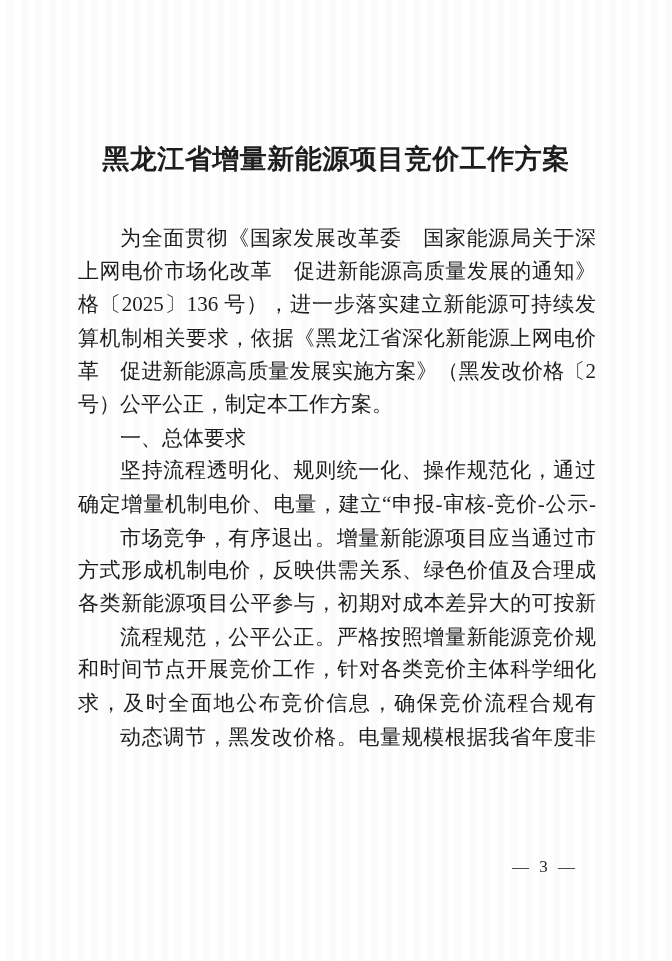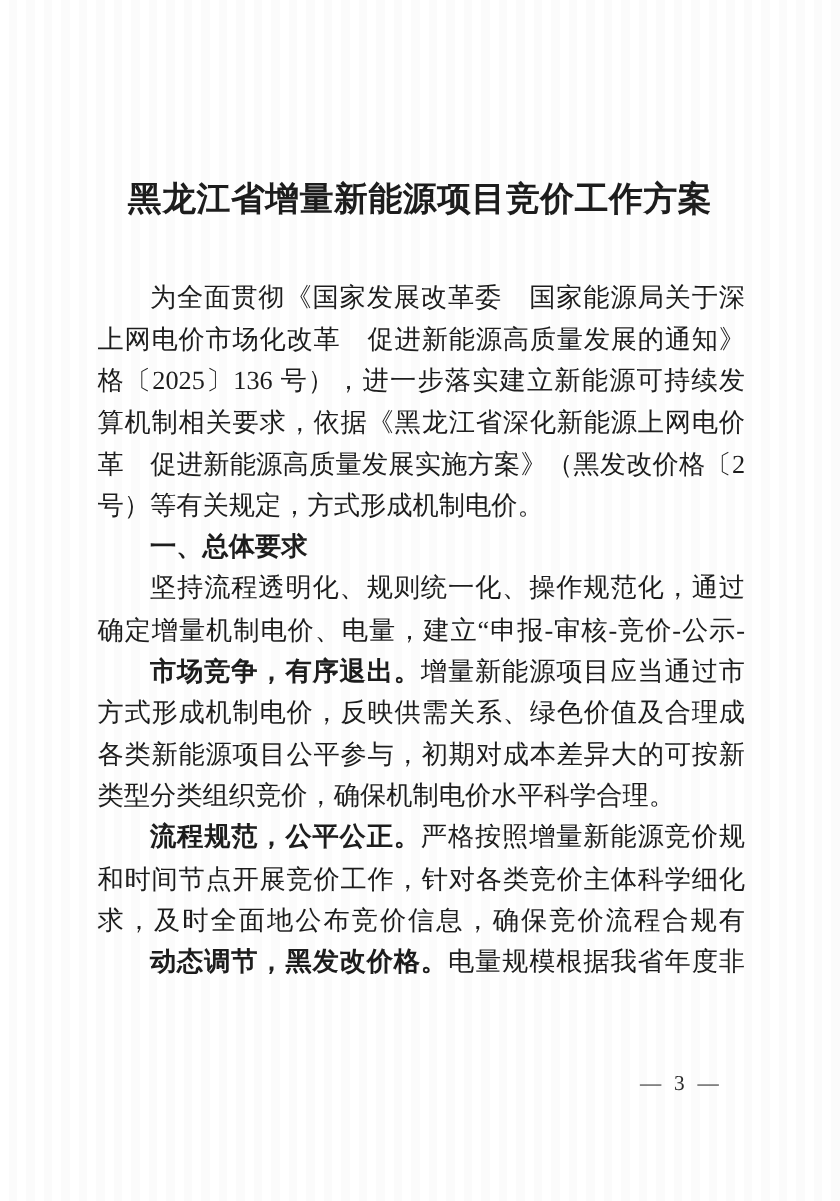--- a/index.html
+++ b/index.html
@@ -38,21 +38,21 @@
   .line {
     height: 33.2px;
     overflow: hidden;
     text-align: justify;
     word-break: break-all;
   }
   .line.fill { text-align-last: justify; }
   .line.indent { text-indent: 42px; }
   .line.heading .seg,
   .seg.bold {
-    font-weight: 700;
+    font-weight: 400;
     font-family: "Liberation Sans", "DejaVu Sans", sans-serif;
   }
   .page-number {
     position: absolute;
     top: 857px;
     left: 0;
     width: 578px;
     text-align: right;
     font-size: 17px;
     letter-spacing: 3px;
@@ -64,28 +64,27 @@
 
 <div class="page">
   <div class="doc-title">黑龙江省增量新能源项目竞价工作方案</div>
 
   <div class="doc-body">
       <div class="line indent fill"><span class="seg">为全面贯彻《国家发展改革委　国家能源局关于深化新能源</span></div>
       <div class="line fill"><span class="seg">上网电价市场化改革　促进新能源高质量发展的通知》（发改价</span></div>
       <div class="line fill"><span class="seg">格〔2025〕136 号），进一步落实建立新能源可持续发展价格结</span></div>
       <div class="line fill"><span class="seg">算机制相关要求，依据《黑龙江省深化新能源上网电价市场化改</span></div>
       <div class="line fill"><span class="seg">革　促进新能源高质量发展实施方案》（黑发改价格〔2025〕818</span></div>
-      <div class="line"><span class="seg">号）等有关规定，方式形成机制电价。</span></div>
+      <div class="line"><span class="seg">号）公平公正，制定本工作方案。</span></div>
       <div class="line indent heading"><span class="seg bold">一、总体要求</span></div>
       <div class="line indent fill"><span class="seg">坚持流程透明化、规则统一化、操作规范化，通过公开竞价</span></div>
       <div class="line fill"><span class="seg">确定增量机制电价、电量，建立“申报-审核-竞价-公示-考核”标</span></div>
       <div class="line indent fill"><span class="seg bold">市场竞争，有序退出。</span><span class="seg">增量新能源项目应当通过市场化竞价</span></div>
       <div class="line fill"><span class="seg">方式形成机制电价，反映供需关系、绿色价值及合理成本。推动</span></div>
       <div class="line fill"><span class="seg">各类新能源项目公平参与，初期对成本差异大的可按新能源技术</span></div>
-      <div class="line"><span class="seg">类型分类组织竞价，确保机制电价水平科学合理。</span></div>
       <div class="line indent fill"><span class="seg bold">流程规范，公平公正。</span><span class="seg">严格按照增量新能源竞价规范化流程</span></div>
       <div class="line fill"><span class="seg">和时间节点开展竞价工作，针对各类竞价主体科学细化管理要</span></div>
       <div class="line fill"><span class="seg">求，及时全面地公布竞价信息，确保竞价流程合规有序、竞价工</span></div>
       <div class="line indent fill"><span class="seg bold">动态调节，黑发改价格。</span><span class="seg">电量规模根据我省年度非水电可再生</span></div>
     </div>
 
   <div class="page-number">— 3 —</div>
 </div>
 
 </body></html>

